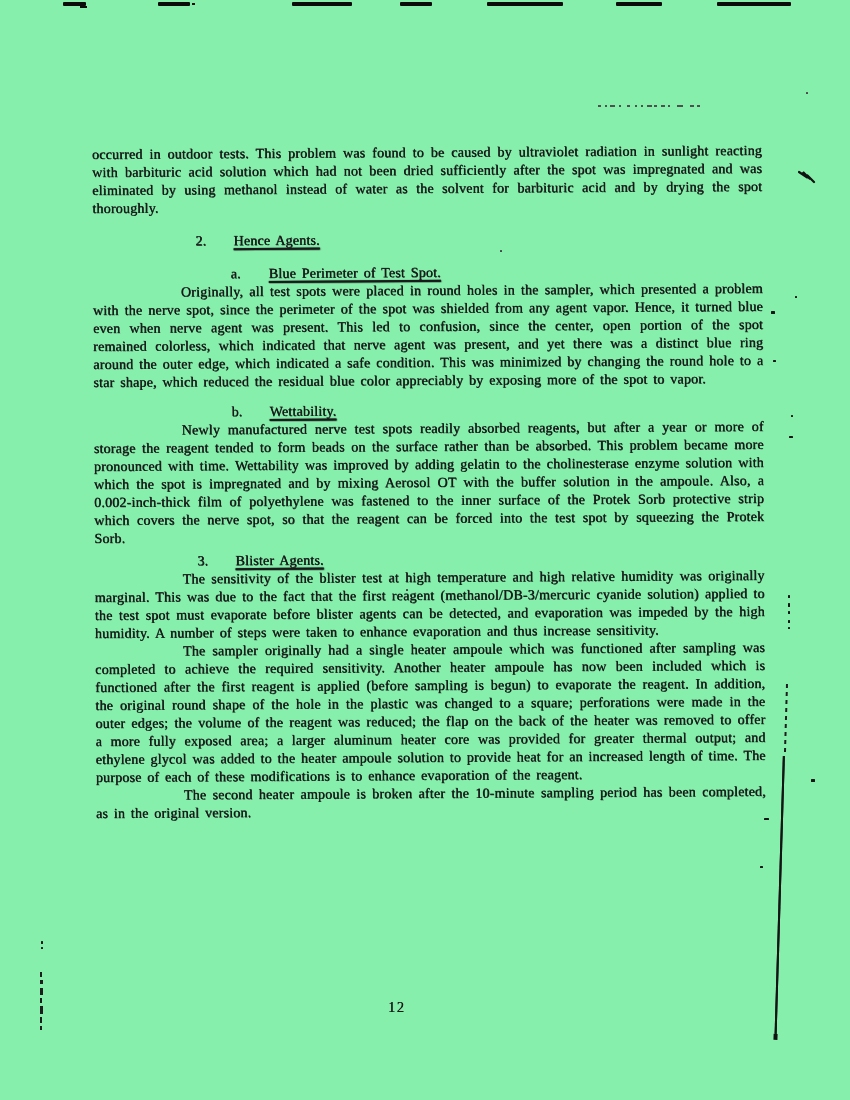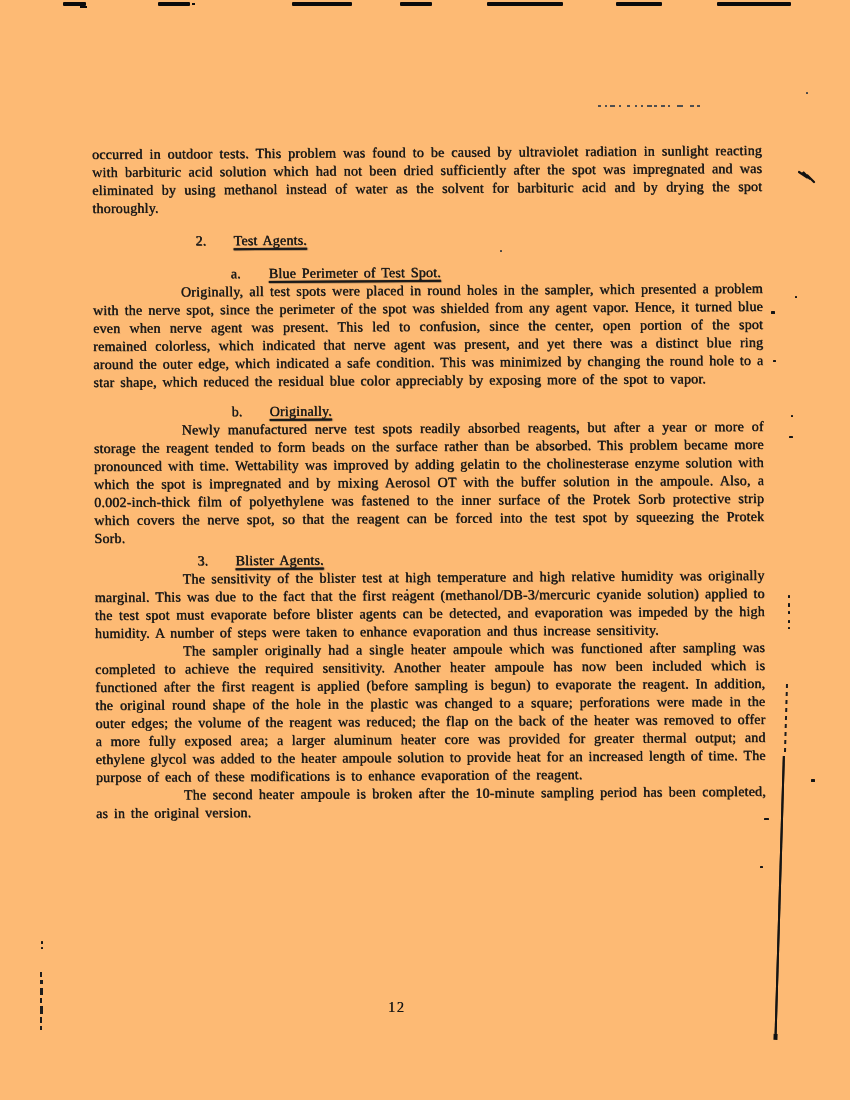--- a/index.html
+++ b/index.html
@@ -2,21 +2,21 @@
 <html><head>
 <meta charset="utf-8">
 <style>
   html,body{margin:0;padding:0;}
   body{
     width:850px;height:1100px;position:relative;overflow:hidden;
     background:#ffffff;
     font-family:"Liberation Serif", serif;
   }
   .page{
-    position:absolute;inset:0;background:#fdba74;
+    position:absolute;inset:0;background:#86efac;
   }
   
   .content{
     position:absolute;left:92px;top:146px;width:670px;
     color:#1a1a1a;font-size:14px;line-height:18px;
     text-align:justify;letter-spacing:0.2px;word-spacing:2px;
     transform:rotate(-0.35deg);transform-origin:0 0;
     text-shadow:0.35px 0.35px 0.6px rgba(15,15,15,0.85),
                -0.2px -0.2px 0.4px rgba(15,15,15,0.45);
   }
@@ -136,31 +136,31 @@
     <div class="ldash" style="top:1006px;height:8px;width:3px;"></div>
     <div class="ldash" style="top:1017px;height:6px;"></div>
     <div class="ldash" style="top:1026px;height:4px;"></div>
   </div>
 
   <div class="content">
 
     <p class="cont">occurred in outdoor tests. This problem was found to be caused by ultraviolet radiation in sunlight reacting with barbituric acid solution which had not been dried sufficiently after the spot was impregnated and was eliminated by using methanol instead of water as the solvent for barbituric acid and by drying the spot thoroughly.</p>
 
     <div class="heading h-main mt15">
-      <span class="hnum">2.</span><span class="htitle">Test Agents.</span>
+      <span class="hnum">2.</span><span class="htitle">Hence Agents.</span>
     </div>
 
     <div class="heading h-sub mt15">
       <span class="hnum">a.</span><span class="htitle">Blue Perimeter of Test Spot.</span>
     </div>
 
     <p class="mt13">Originally, all test spots were placed in round holes in the sampler, which presented a problem with the nerve spot, since the perimeter of the spot was shielded from any agent vapor. Hence, it turned blue even when nerve agent was present. This led to confusion, since the center, open portion of the spot remained colorless, which indicated that nerve agent was present, and yet there was a distinct blue ring around the outer edge, which indicated a safe condition. This was minimized by changing the round hole to a star shape, which reduced the residual blue color appreciably by exposing more of the spot to vapor.</p>
 
     <div class="heading h-sub mt12">
-      <span class="hnum">b.</span><span class="htitle">Originally.</span>
+      <span class="hnum">b.</span><span class="htitle">Wettability.</span>
     </div>
 
     <p class="mt14">Newly manufactured nerve test spots readily absorbed reagents, but after a year or more of storage the reagent tended to form beads on the surface rather than be absorbed. This problem became more pronounced with time. Wettability was improved by adding gelatin to the cholinesterase enzyme solution with which the spot is impregnated and by mixing Aerosol OT with the buffer solution in the ampoule. Also, a 0.002-inch-thick film of polyethylene was fastened to the inner surface of the Protek Sorb protective strip which covers the nerve spot, so that the reagent can be forced into the test spot by squeezing the Protek Sorb.</p>
 
     <div class="heading h-main mt5">
       <span class="hnum">3.</span><span class="htitle">Blister Agents.</span>
     </div>
 
     <p class="mt11">The sensitivity of the blister test at high temperature and high relative humidity was originally marginal. This was due to the fact that the first reagent (methanol/DB-3/mercuric cyanide solution) applied to the test spot must evaporate before blister agents can be detected, and evaporation was impeded by the high humidity. A number of steps were taken to enhance evaporation and thus increase sensitivity.</p>
 

